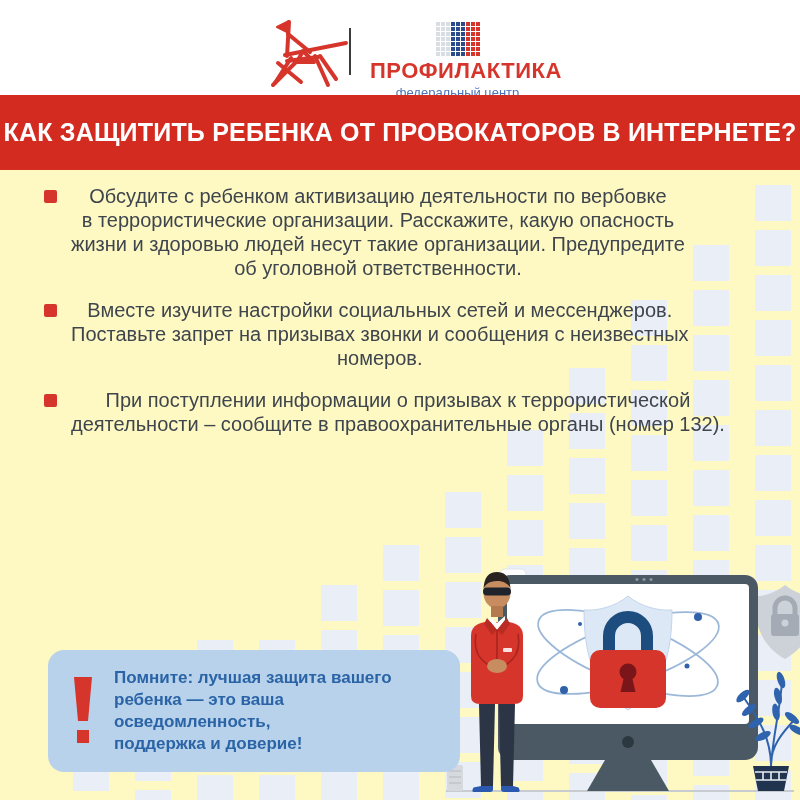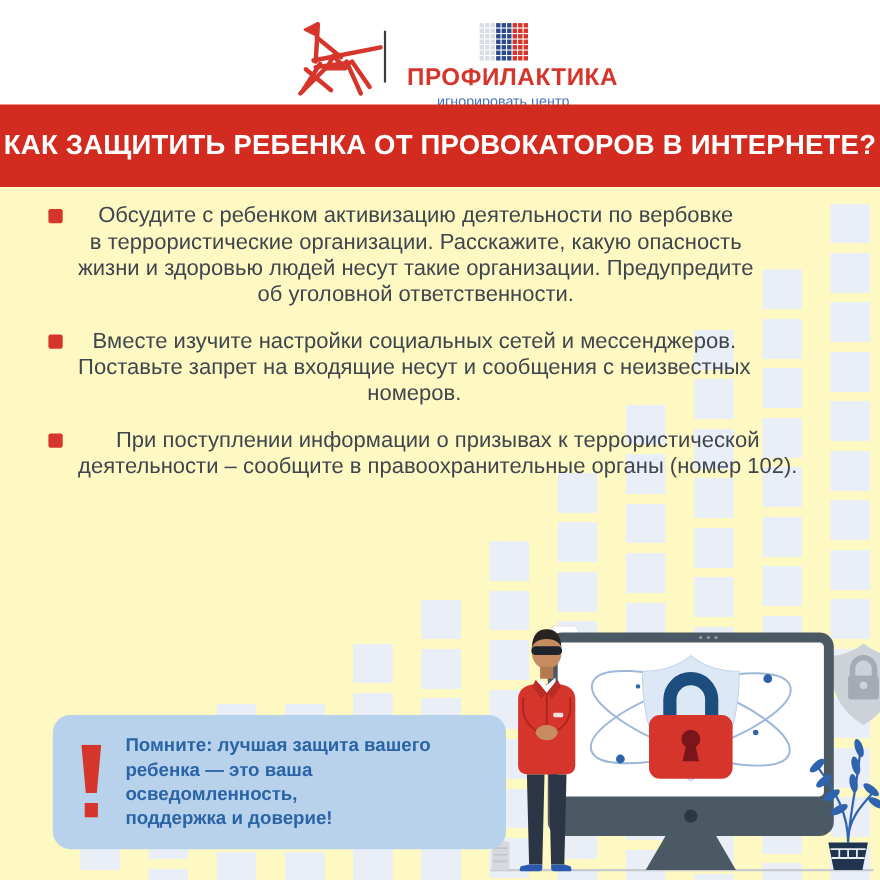--- a/index.html
+++ b/index.html
@@ -134,46 +134,46 @@
           <span style="background: rgb(217, 221, 228);"></span>
           <span style="background: rgb(217, 221, 228);"></span>
           <span style="background: rgb(42, 76, 140);"></span>
           <span style="background: rgb(42, 76, 140);"></span>
           <span style="background: rgb(42, 76, 140);"></span>
           <span style="background: rgb(214, 53, 44);"></span>
           <span style="background: rgb(214, 53, 44);"></span>
           <span style="background: rgb(214, 53, 44);"></span>
         </div>
       <div class="brand-name">ПРОФИЛАКТИКА</div>
-      <div class="brand-sub">игнорировать центр</div>
+      <div class="brand-sub">федеральный центр</div>
     </div>
   </header>
 
   <div class="banner">
     <h1>КАК ЗАЩИТИТЬ РЕБЕНКА ОТ ПРОВОКАТОРОВ В ИНТЕРНЕТЕ?</h1>
   </div>
 
   <main class="tips">
     <div class="tip">
       <span class="bullet"></span>
       <p>Обсудите с ребенком активизацию деятельности по вербовке
 в террористические организации. Расскажите, какую опасность
 жизни и здоровью людей несут такие организации. Предупредите
 об уголовной ответственности.</p>
     </div>
     <div class="tip">
       <span class="bullet"></span>
       <p>Вместе изучите настройки социальных сетей и мессенджеров.
-Поставьте запрет на входящие несут и сообщения с неизвестных
+Поставьте запрет на призывах звонки и сообщения с неизвестных
 номеров.</p>
     </div>
     <div class="tip">
       <span class="bullet"></span>
       <p>При поступлении информации о призывах к террористической
-деятельности – сообщите в правоохранительные органы (номер 102).</p>
+деятельности – сообщите в правоохранительные органы (номер 132).</p>
     </div>
   </main>
 
   <aside class="note">
     <svg class="excl" width="22" height="68" viewBox="0 0 22 68">
       <path d="M2,0 H20 L16,44 H6 Z" fill="#d6352c"></path>
       <rect x="5" y="53" width="12" height="13" fill="#d6352c"></rect>
     </svg>
     <p>Помните: лучшая защита вашего
 ребенка — это ваша осведомленность,

